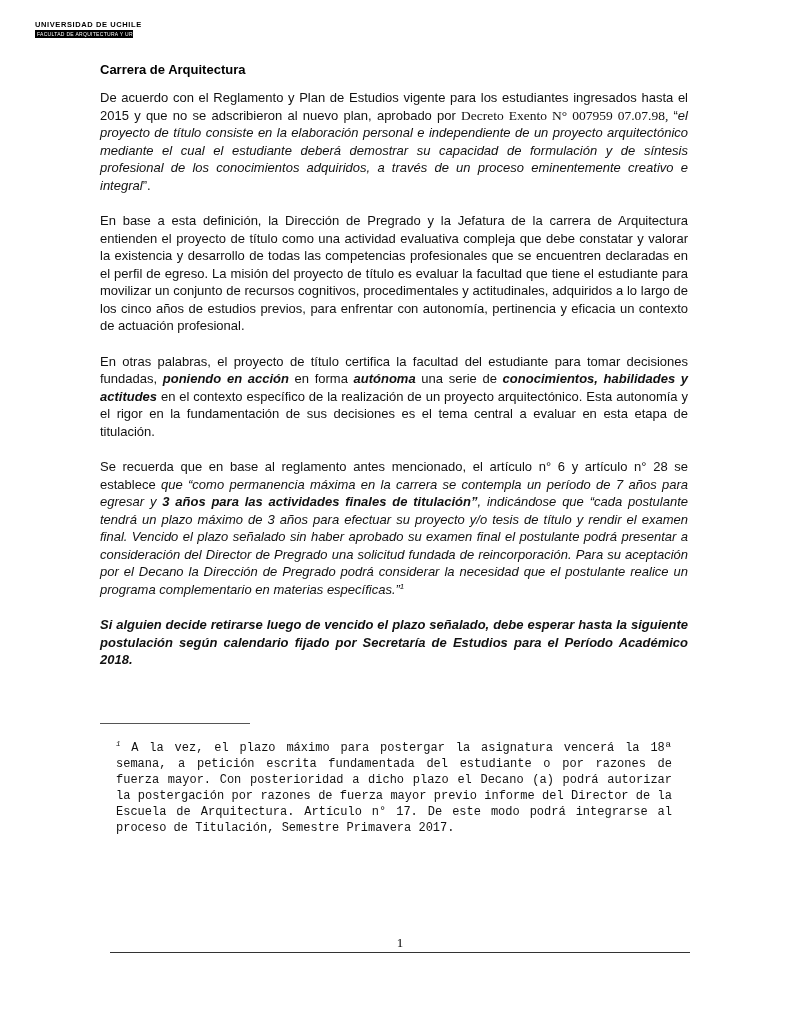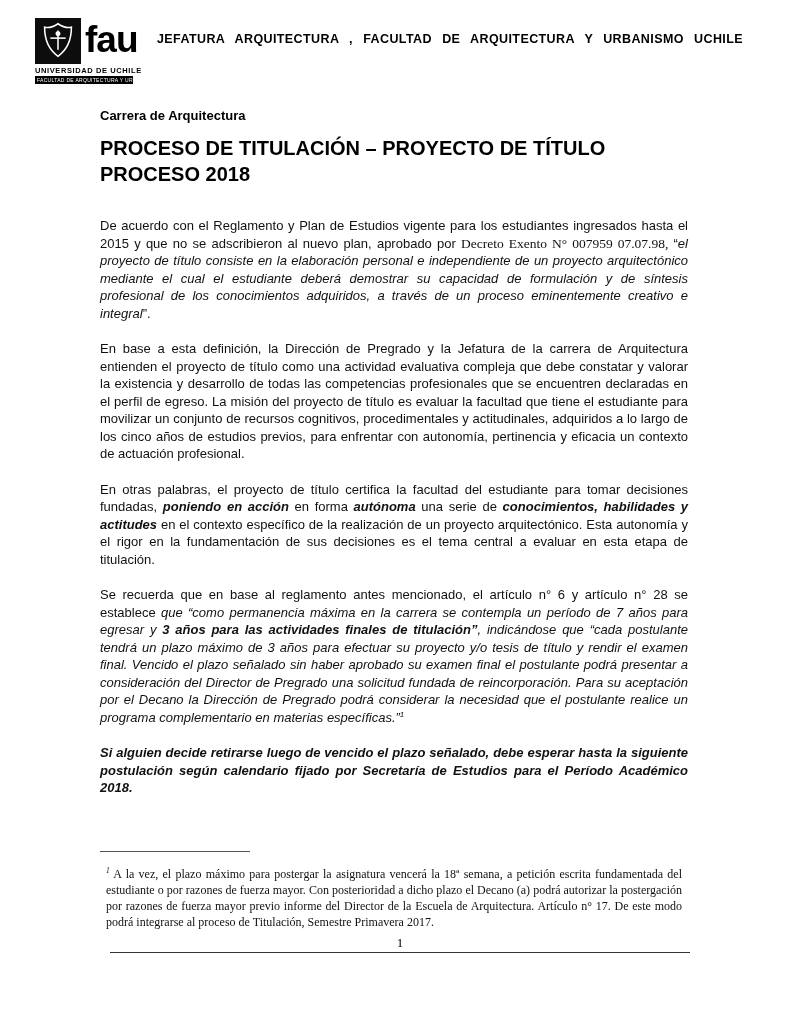--- a/index.html
+++ b/index.html
@@ -28,58 +28,44 @@
   .sec-h{font-size:13.5px;font-weight:bold;margin:0 0 22px 0;color:#000;}
   .para{font-size:13px;line-height:17.5px;text-align:justify;margin:0 0 18px 0;color:#111;}
   .para .b{font-weight:bold;font-style:italic;}
   .para .it{font-style:italic;}
   .para .bi{font-weight:bold;font-style:italic;}
   .para .sf{font-family:"Liberation Serif",serif;font-size:13.5px;}
   .para .sup{vertical-align:super;font-size:.62em;line-height:0;}
   
   .fn-sep{border:0;border-top:1px solid #555;width:150px;margin:54px 0 14px 0;}
   .footnote .para{
-    font-family:Liberation Serif, serif;font-size:12px;line-height:16px;
-    margin:6px;color:#111;
+    font-family:Liberation Mono, monospace;font-size:12px;line-height:16px;
+    margin:16px;color:#111;
   }
   
   .footer{
     position:absolute;top:933px;left:110px;width:580px;
     text-align:center;border-bottom:1.2px solid #333;padding-bottom:1px;
   }
   .pagenum{font-size:13px;font-family:"Liberation Serif",serif;color:#000;}
 </style>
 </head>
 <body>
 
 <div class="page">
 
   <div class="hdr">
     <div class="logo">
-      <div class="logo-top">
-        <svg class="emblem" viewBox="0 0 48 48" xmlns="http://www.w3.org/2000/svg">
-          <rect width="48" height="48" fill="#0d0d0d"></rect>
-          <g fill="none" stroke="#ffffff" stroke-width="1.6">
-            <path d="M24 6 C30 10 35 10.5 38 9.5 C38 23 34 33 24 40 C14 33 10 23 10 9.5 C13 10.5 18 10 24 6 Z"></path>
-            <path d="M24 13 v20"></path>
-            <path d="M16 21 h16"></path>
-          </g>
-          <circle cx="24" cy="16.5" r="2.6" fill="#ffffff"></circle>
-        </svg>
-        <span class="fau">fau</span>
-      </div>
       <span class="univ">UNIVERSIDAD DE UCHILE</span>
       <span class="fac">FACULTAD DE ARQUITECTURA Y URBANISMO</span>
     </div>
-    <div class="hdr-title">JEFATURA ARQUITECTURA , FACULTAD DE ARQUITECTURA Y URBANISMO UCHILE</div>
   </div>
 
   <div class="main">
     <p class="subtitle">Carrera de Arquitectura</p>
-    <h1 class="doc-title">PROCESO DE TITULACIÓN – PROYECTO DE TÍTULO PROCESO 2018</h1>
 
     <div>
         <p class="para"><span>De acuerdo con el Reglamento y Plan de Estudios vigente para los estudiantes ingresados hasta el 2015 y que no se adscribieron al nuevo plan, aprobado por </span><span class="sf">Decreto Exento N° 007959 07.07.98,</span><span>  “</span><span class="it">el proyecto de título consiste en la elaboración personal e independiente de un proyecto arquitectónico mediante el cual el estudiante deberá demostrar su capacidad de formulación y de síntesis profesional de los conocimientos adquiridos, a través de un proceso eminentemente creativo e integral</span><span>”.</span></p>
         <p class="para"><span>En base a esta definición, la Dirección de Pregrado y la Jefatura de la carrera de Arquitectura entienden el proyecto de título como una actividad evaluativa compleja que debe constatar y valorar la existencia y desarrollo de todas las competencias profesionales que se encuentren declaradas en el perfil de egreso. La misión del proyecto de título es evaluar la facultad que tiene el estudiante para movilizar un conjunto de recursos cognitivos, procedimentales y actitudinales, adquiridos a lo largo de los cinco años de estudios previos, para enfrentar con autonomía, pertinencia y eficacia un contexto de actuación profesional.</span></p>
         <p class="para"><span>En otras palabras, el proyecto de título certifica la facultad del estudiante para tomar decisiones fundadas, </span><span class="b">poniendo en acción</span><span> en forma </span><span class="b">autónoma</span><span> una serie de </span><span class="b">conocimientos, habilidades y actitudes</span><span> en el contexto específico de la realización de un proyecto arquitectónico.  Esta autonomía y el rigor en la fundamentación de sus decisiones es el tema central a evaluar en esta etapa de titulación.</span></p>
         <p class="para"><span>Se recuerda que en base al reglamento antes mencionado, el artículo n° 6 y artículo n° 28 se establece </span><span class="it">que “como permanencia máxima en la carrera se contempla un período de 7 años para egresar y </span><span class="bi">3 años para las actividades finales de titulación”</span><span class="it">, indicándose que </span><span class="it">“cada postulante tendrá un plazo máximo de 3 años para efectuar su proyecto y/o tesis de título y rendir el examen final. Vencido el plazo señalado sin haber aprobado su examen final el postulante podrá presentar a consideración del Director de Pregrado una solicitud fundada de reincorporación. Para su aceptación por el Decano la Dirección de Pregrado podrá considerar la necesidad que el postulante realice un programa complementario en materias específicas.”</span><span class="sup it">1</span></p>
         <p class="para"><span class="b">Si alguien decide retirarse luego de vencido el plazo señalado, debe esperar hasta la siguiente postulación según calendario fijado por Secretaría de Estudios para el Período Académico 2018.</span></p>
       </div>
 
     <hr class="fn-sep">

